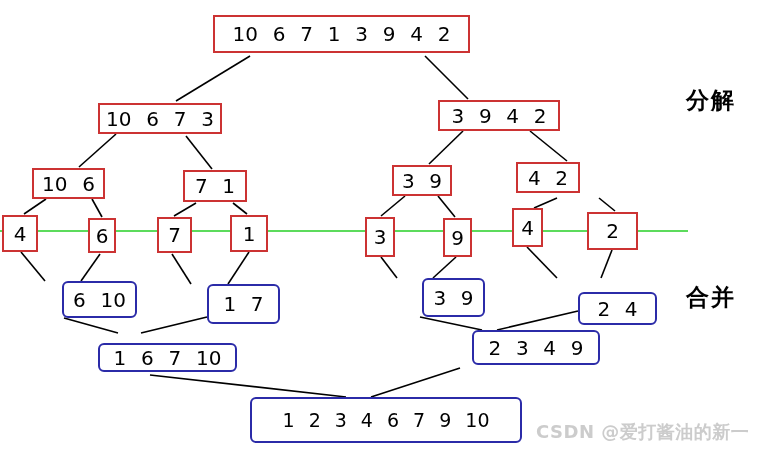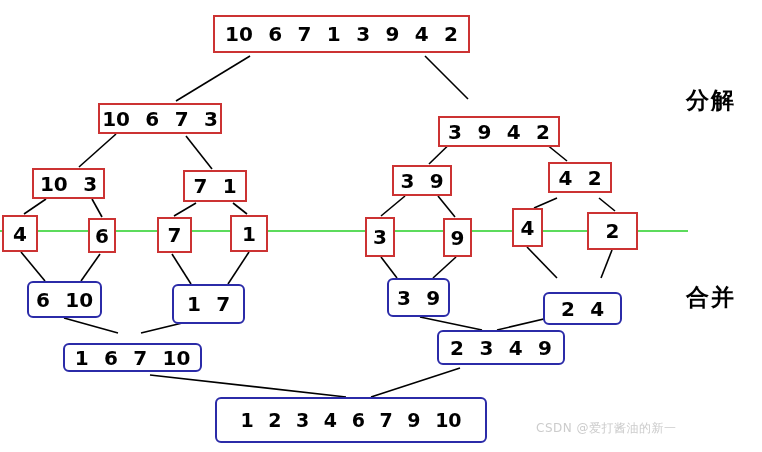--- a/index.html
+++ b/index.html
@@ -8,31 +8,31 @@
     font-family: "DejaVu Sans", "Liberation Sans", sans-serif;
   }
   #canvas { position: absolute; inset: 0; width: 762px; height: 452px; }
   svg.lines { position: absolute; left: 0; top: 0; z-index: 1; }
   svg.lines line.connector { stroke: var(--connector, #000); stroke-width: 1.6; }
   svg.lines line.divider { stroke: var(--divider-line, #55dd55); stroke-width: 2; }
   .node {
     position: absolute; z-index: 2; box-sizing: border-box;
     display: flex; align-items: center; justify-content: center;
     background: #ffffff; color: var(--text, #000);
-    font-weight: bold; font-size: 20px; word-spacing: 0.42em;
+    font-weight: normal; font-size: 20px; word-spacing: 0.42em;
     white-space: nowrap;
   }
   .node.red  { border: 2px solid var(--decompose-border, #cc3333); border-radius: 0; }
-  .node.blue { border: 2px solid var(--merge-border, #2b2ba8); border-radius: 6px; }
+  .node.blue { border: 2px solid var(--merge-border, #2b2ba8); border-radius: 6px; margin-left: 35px; }
   .phase-label {
     position: absolute; z-index: 2; font-weight: bold; font-size: 23px;
     color: var(--text, #000); letter-spacing: 2px;
   }
   .watermark {
-    position: absolute; z-index: 2; font-size: 12px; font-weight: normal;
+    position: absolute; z-index: 2; font-size: 18px; font-weight: bold;
     color: var(--watermark, #ccc); letter-spacing: 0.5px;
   }
 </style>
 </head>
 <body>
 
 <div id="canvas">
 
   <svg class="lines" width="762" height="452" viewBox="0 0 762 452">
 
@@ -66,25 +66,25 @@
       <line class="connector" x1="207" y1="317" x2="141" y2="333"></line>
       <line class="connector" x1="420" y1="317" x2="482" y2="330"></line>
       <line class="connector" x1="578" y1="311" x2="497" y2="330"></line>
       <line class="connector" x1="150" y1="375" x2="346" y2="397"></line>
       <line class="connector" x1="460" y1="368" x2="371" y2="397"></line>
     </g>
   </svg>
 
   <div class="node red" style="left:213px;top:15px;width:257px;height:38px">10 6 7 1 3 9 4 2</div>
   <div class="node red" style="left:98px;top:103px;width:124px;height:31px">10 6 7 3</div>
-  <div class="node red" style="left:438px;top:116px;width:122px;height:31px">3 9 4 2</div>
-  <div class="node red" style="left:32px;top:168px;width:73px;height:31px">10 3</div>
+  <div class="node red" style="left:438px;top:100px;width:122px;height:31px">3 9 4 2</div>
+  <div class="node red" style="left:32px;top:168px;width:73px;height:31px">10 6</div>
   <div class="node red" style="left:183px;top:170px;width:64px;height:32px">7 1</div>
   <div class="node red" style="left:392px;top:165px;width:60px;height:31px">3 9</div>
-  <div class="node red" style="left:548px;top:162px;width:64px;height:31px">4 2</div>
+  <div class="node red" style="left:516px;top:162px;width:64px;height:31px">4 2</div>
   <div class="node red" style="left:2px;top:215px;width:36px;height:37px">4</div>
   <div class="node red" style="left:88px;top:218px;width:28px;height:35px">6</div>
   <div class="node red" style="left:157px;top:217px;width:35px;height:36px">7</div>
   <div class="node red" style="left:230px;top:215px;width:38px;height:37px">1</div>
   <div class="node red" style="left:365px;top:217px;width:30px;height:40px">3</div>
   <div class="node red" style="left:443px;top:218px;width:29px;height:39px">9</div>
   <div class="node red" style="left:512px;top:208px;width:31px;height:39px">4</div>
   <div class="node red" style="left:587px;top:212px;width:51px;height:38px">2</div>
 
   <div class="node blue" style="left:27px;top:281px;width:75px;height:37px">6 10</div>

